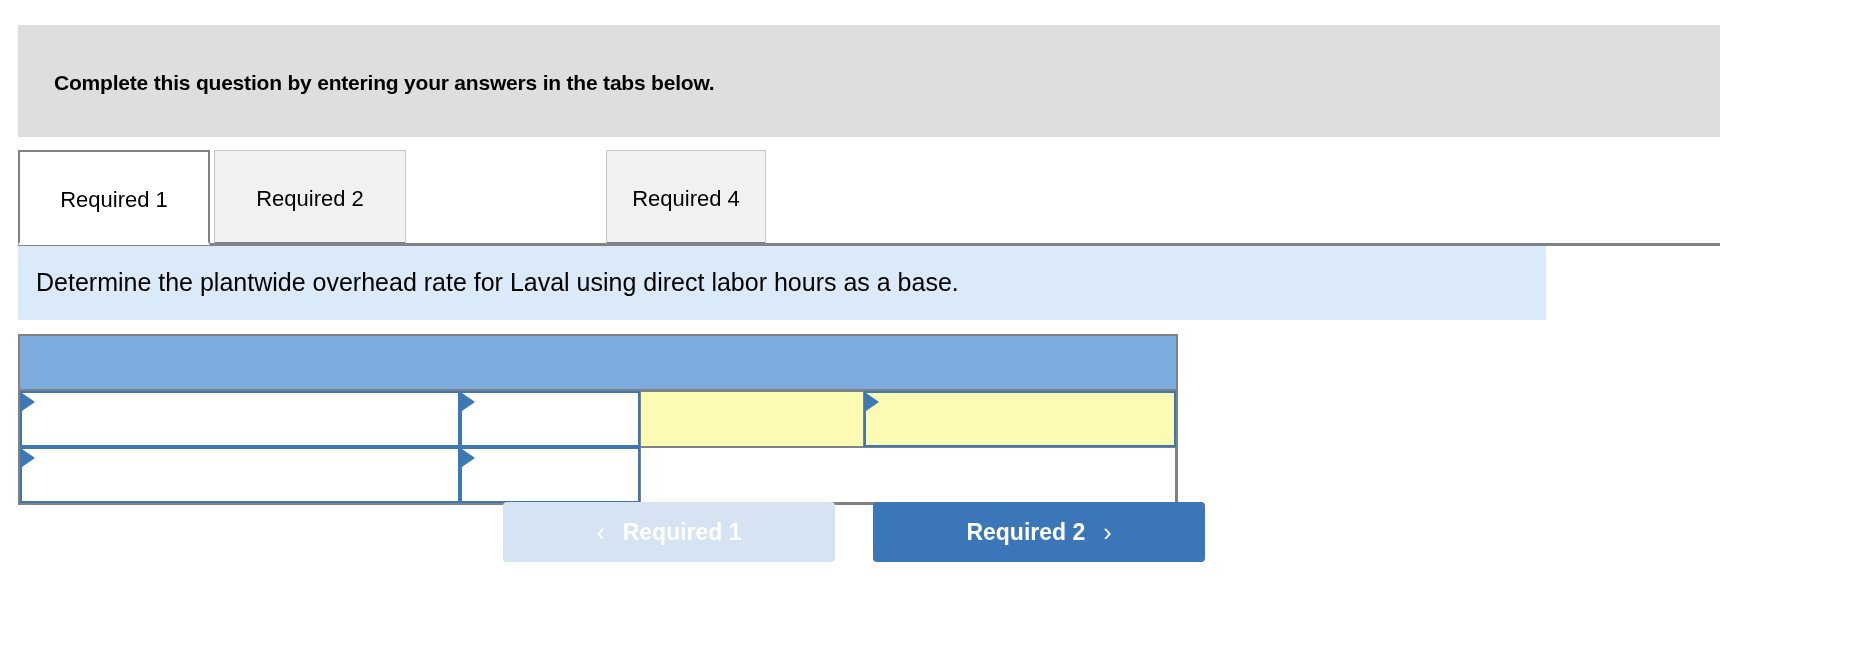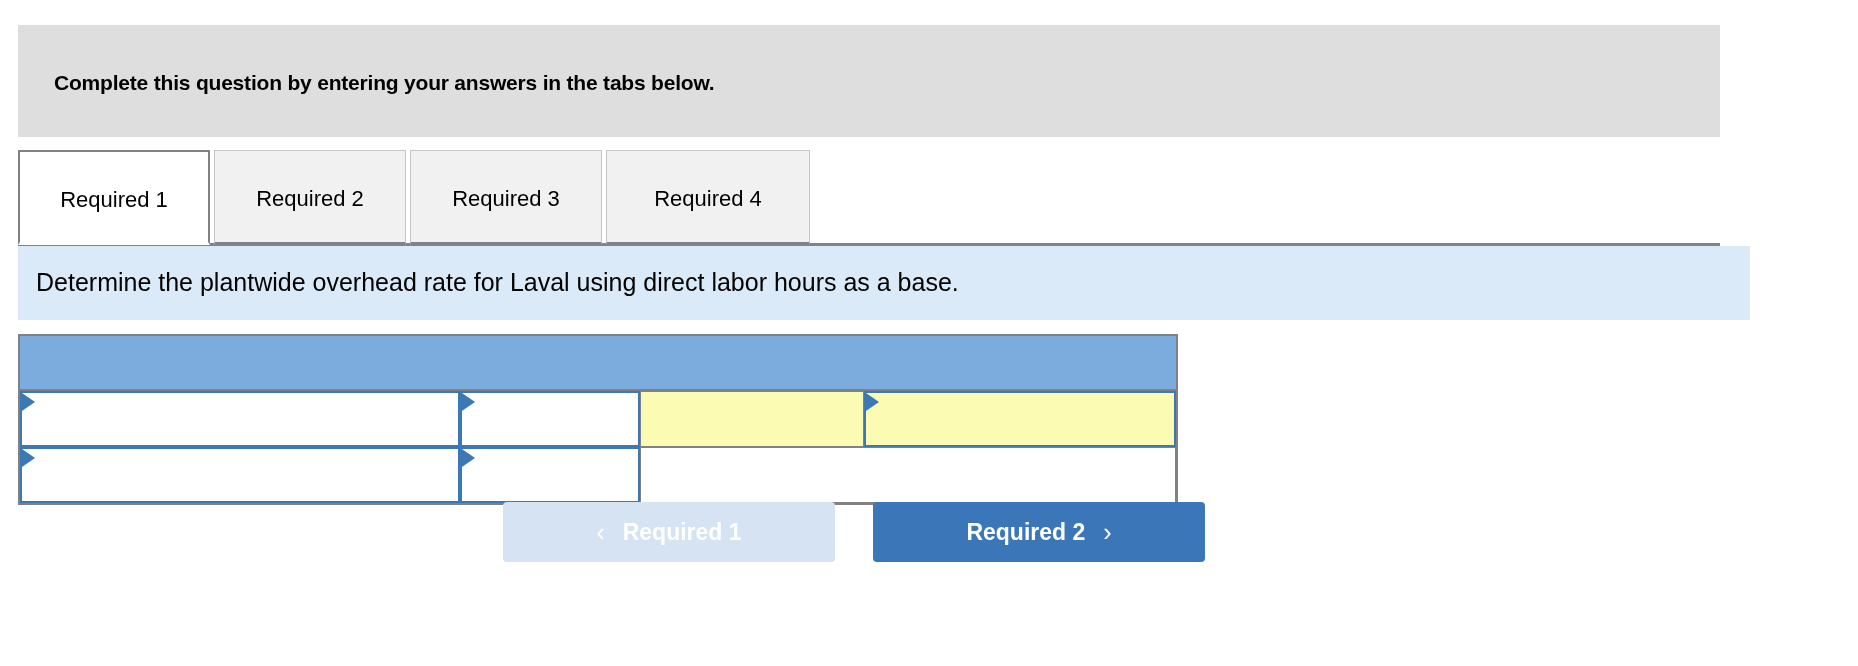--- a/index.html
+++ b/index.html
@@ -70,28 +70,28 @@
   }
   .tab.active {
     background: #ffffff;
     border: 2px solid #808285;
     border-bottom: 3px solid #ffffff;
     z-index: 3;
   }
   .tab-0 { left: 0px;   width: 192px; }
   .tab-1 { left: 196px; width: 192px; }
   .tab-2 { left: 392px; width: 192px; }
-  .tab-3 { left: 588px; width: 204px; }
+  .tab-3 { left: 588px; width: 160px; }
 
   
   .reqbar {
     position: absolute;
     left: 18px;
     top: 246px;
-    width: 1732px;
+    width: 1528px;
     height: 74px;
     background: #dbeaf8;
     box-sizing: border-box;
   }
   .reqbar-text {
     position: absolute;
     left: 18px;
     top: 22px;
     font-size: 25px;
     white-space: nowrap;
@@ -197,21 +197,20 @@
 </head>
 <body>
 
 <div class="banner">
   <div class="banner-text">Complete this question by entering your answers in the tabs below.</div>
 </div>
 
 <div class="tabstrip">
   <div class="tab active tab-0">Required 1</div>
   <div class="tab tab-1">Required 2</div>
-  <div class="tab tab-2">Required 3</div>
   <div class="tab tab-3">Required 4</div>
   <div class="tabstrip-rule"></div>
 </div>
 
 <div class="reqbar">
   <div class="reqbar-text">Determine the plantwide overhead rate for Laval using direct labor hours as a base.</div>
 </div>
 
 <div class="answer-table">
 

